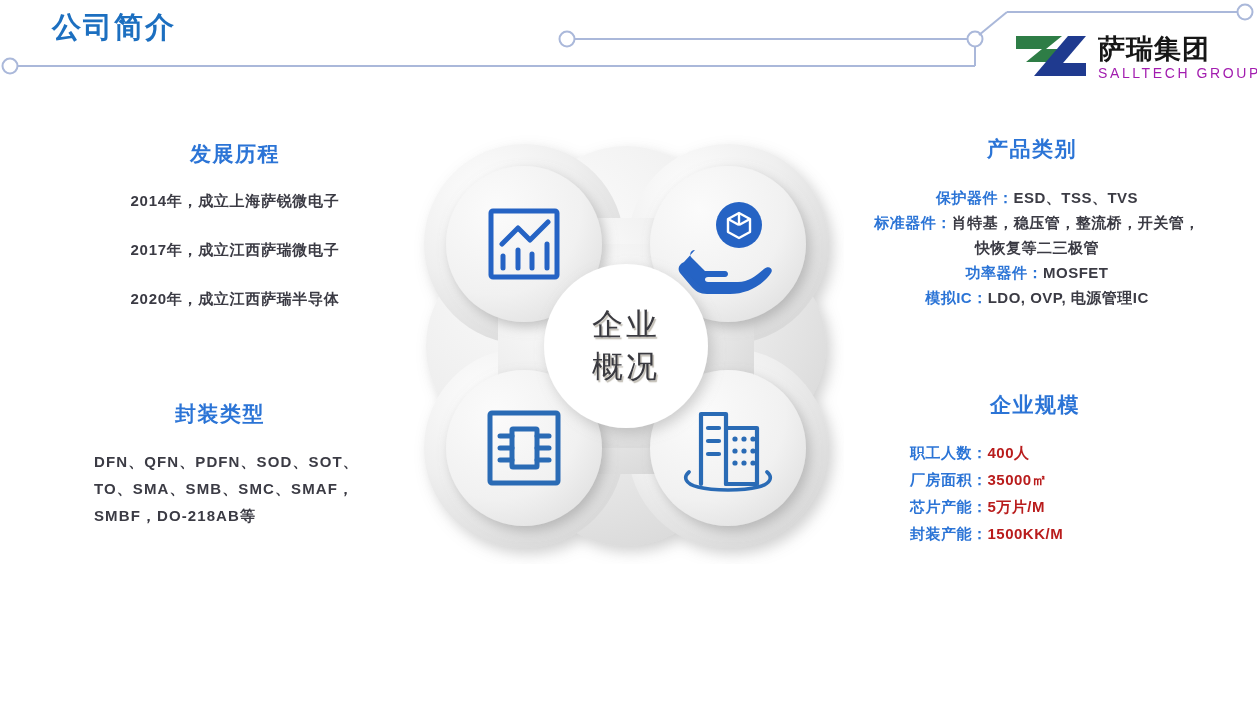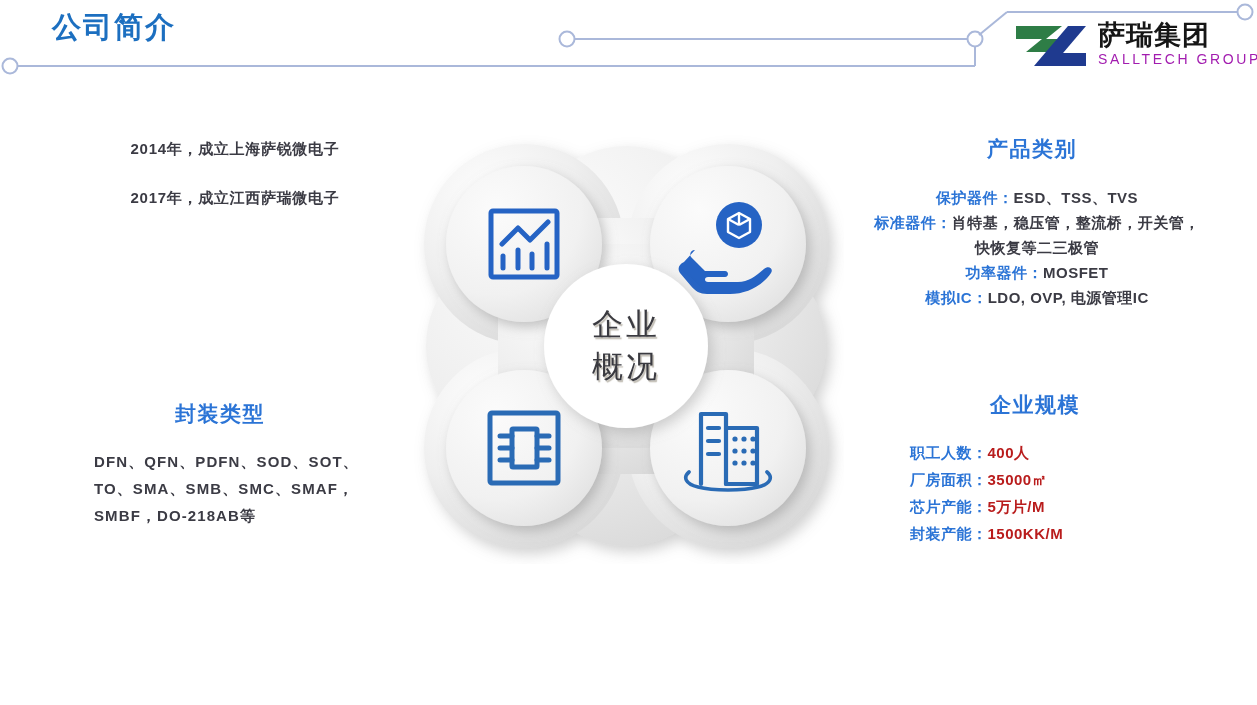--- a/index.html
+++ b/index.html
@@ -36,21 +36,21 @@
   }
 
   
   #logo-block {
     position: absolute;
     left: 1012px;
     top: 22px;
     width: 232px;
     height: 58px;
     display: flex;
-    align-items: flex-start;
+    align-items: flex-end;
     gap: 8px;
   }
   #logo-mark { width: 78px; height: 48px; flex: none; }
   #logo-words {
     display: flex;
     flex-direction: column;
     justify-content: center;
     line-height: 1;
   }
   #logo-cn {
@@ -184,22 +184,24 @@
     <polygon points="56,4 74,4 40,44 22,44" fill="#1F3A8F"></polygon>
     <polygon points="40,31 74,31 74,44 40,44" fill="#1F3A8F"></polygon>
   </svg>
   <div id="logo-words">
     <div id="logo-cn">萨瑞集团</div>
     <div id="logo-en">SALLTECH GROUP</div>
   </div>
 </div>
 
 <div class="panel" id="panel-history">
+  <div class="panel-title">发展历程</div>
   <div class="hist-item">2014年，成立上海萨锐微电子</div>
   <div class="hist-item">2017年，成立江西萨瑞微电子</div>
+  <div class="hist-item">2020年，成立江西萨瑞半导体</div>
 </div>
 
 <div class="panel" id="panel-package">
   <div class="panel-title">封装类型</div>
   <div class="pkg-text">DFN、QFN、PDFN、SOD、SOT、TO、SMA、SMB、SMC、SMAF，SMBF，DO-218AB等</div>
 </div>
 
 <div class="panel" id="panel-product">
   <div class="panel-title">产品类别</div>
   <div class="prod-text">

